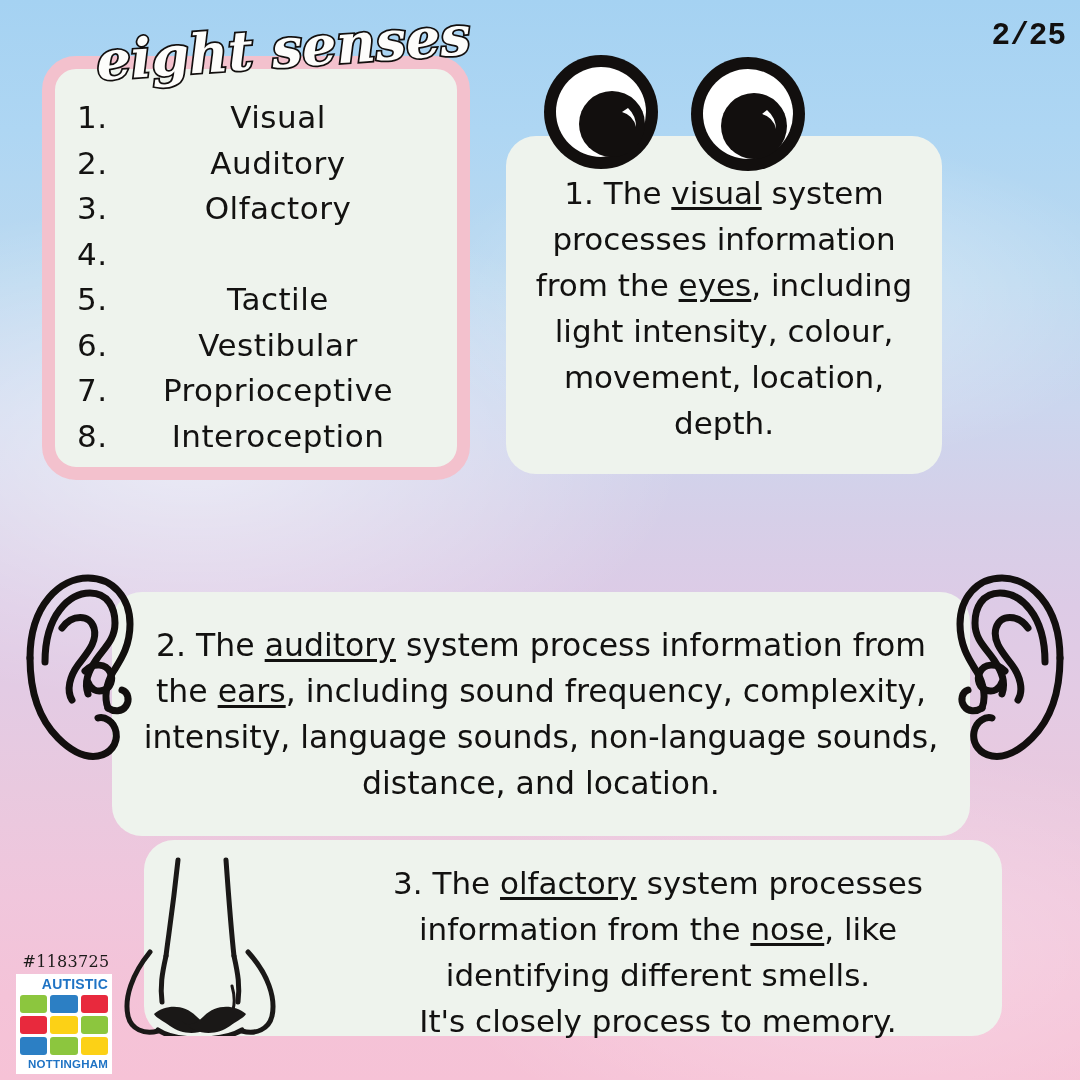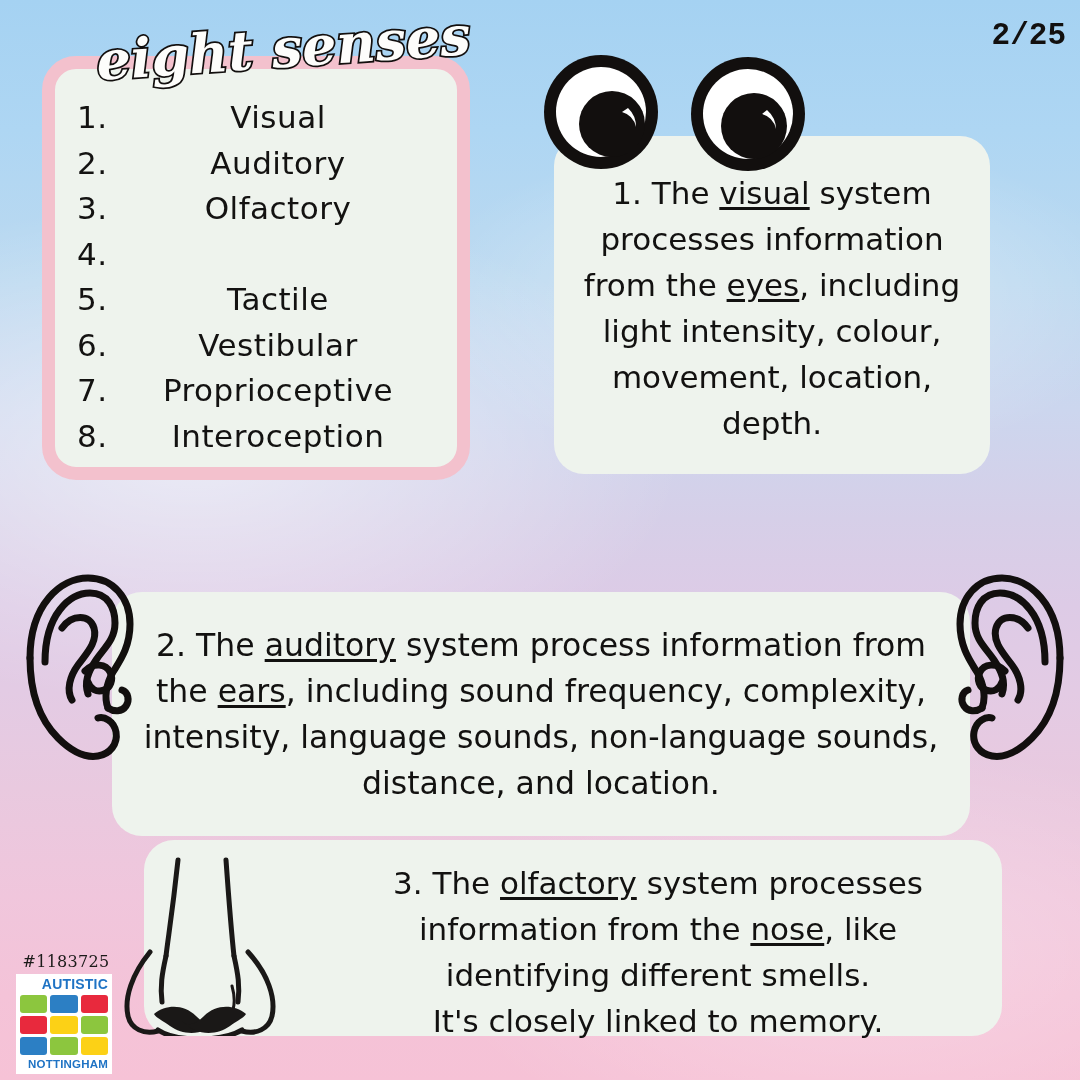--- a/index.html
+++ b/index.html
@@ -60,21 +60,21 @@
     border-radius:30px;
     box-sizing:border-box;
   }
   .card-senses{
     left:42px; top:56px; width:428px; height:424px;
     border:13px solid #f3c1cd;
     border-radius:34px;
     padding-top:26px;
   }
   .card-visual{
-    left:554px; top:136px; width:436px; height:338px;
+    left:506px; top:136px; width:436px; height:338px;
     padding:34px 22px 12px 22px;
   }
   .card-auditory{
     left:112px; top:544px; width:858px; height:244px;
     padding:30px 26px 0 26px;
     margin-top:48px;
   }
   .card-olfactory{
     left:112px; top:840px; width:858px; height:196px;
     padding:20px 18px 0 18px;
@@ -253,21 +253,21 @@
         <path d="M130 106 C150 128 158 152 154 170 C151 183 138 189 124 185"></path>
         <path d="M114 140 C118 154 116 166 110 174" stroke-width="3"></path>
       </g>
       <path d="M36 168 C48 158 66 158 78 170 C86 178 94 181 100 175 C86 190 66 190 52 180 C44 174 38 172 36 168 Z" fill="#1a1817"></path>
       <path d="M128 168 C116 158 98 158 86 170 C78 178 70 181 64 175 C78 190 98 190 112 180 C120 174 126 172 128 168 Z" fill="#1a1817"></path>
       <path d="M40 184 C58 196 104 196 124 184" fill="none" stroke="#1a1817" stroke-width="5" stroke-linecap="round"></path>
     </svg>
   </div>
 
   <div class="card card-olfactory">
-    <p class="body-text"><span>3.</span><span> The </span><span class="u">olfactory</span><span> system processes information from the </span><span class="u">nose</span><span>, like identifying different smells.</span><br><span>It's closely linked to memory.</span></p>
+    <p class="body-text"><span>3.</span><span> The </span><span class="u">olfactory</span><span> system processes information from the </span><span class="u">nose</span><span>, like identifying different smells.</span><br><span>It's closely process to memory.</span></p>
   </div>
 
   <div class="logo-wrap">
     <div class="logo-code">#1183725</div>
     <div class="logo-box">
       <div class="logo-word top">AUTISTIC</div>
       <div class="logo-grid">
         <i style="background: rgb(140, 198, 62);"></i>
         <i style="background: rgb(44, 127, 196);"></i>
         <i style="background: rgb(232, 41, 61);"></i>

